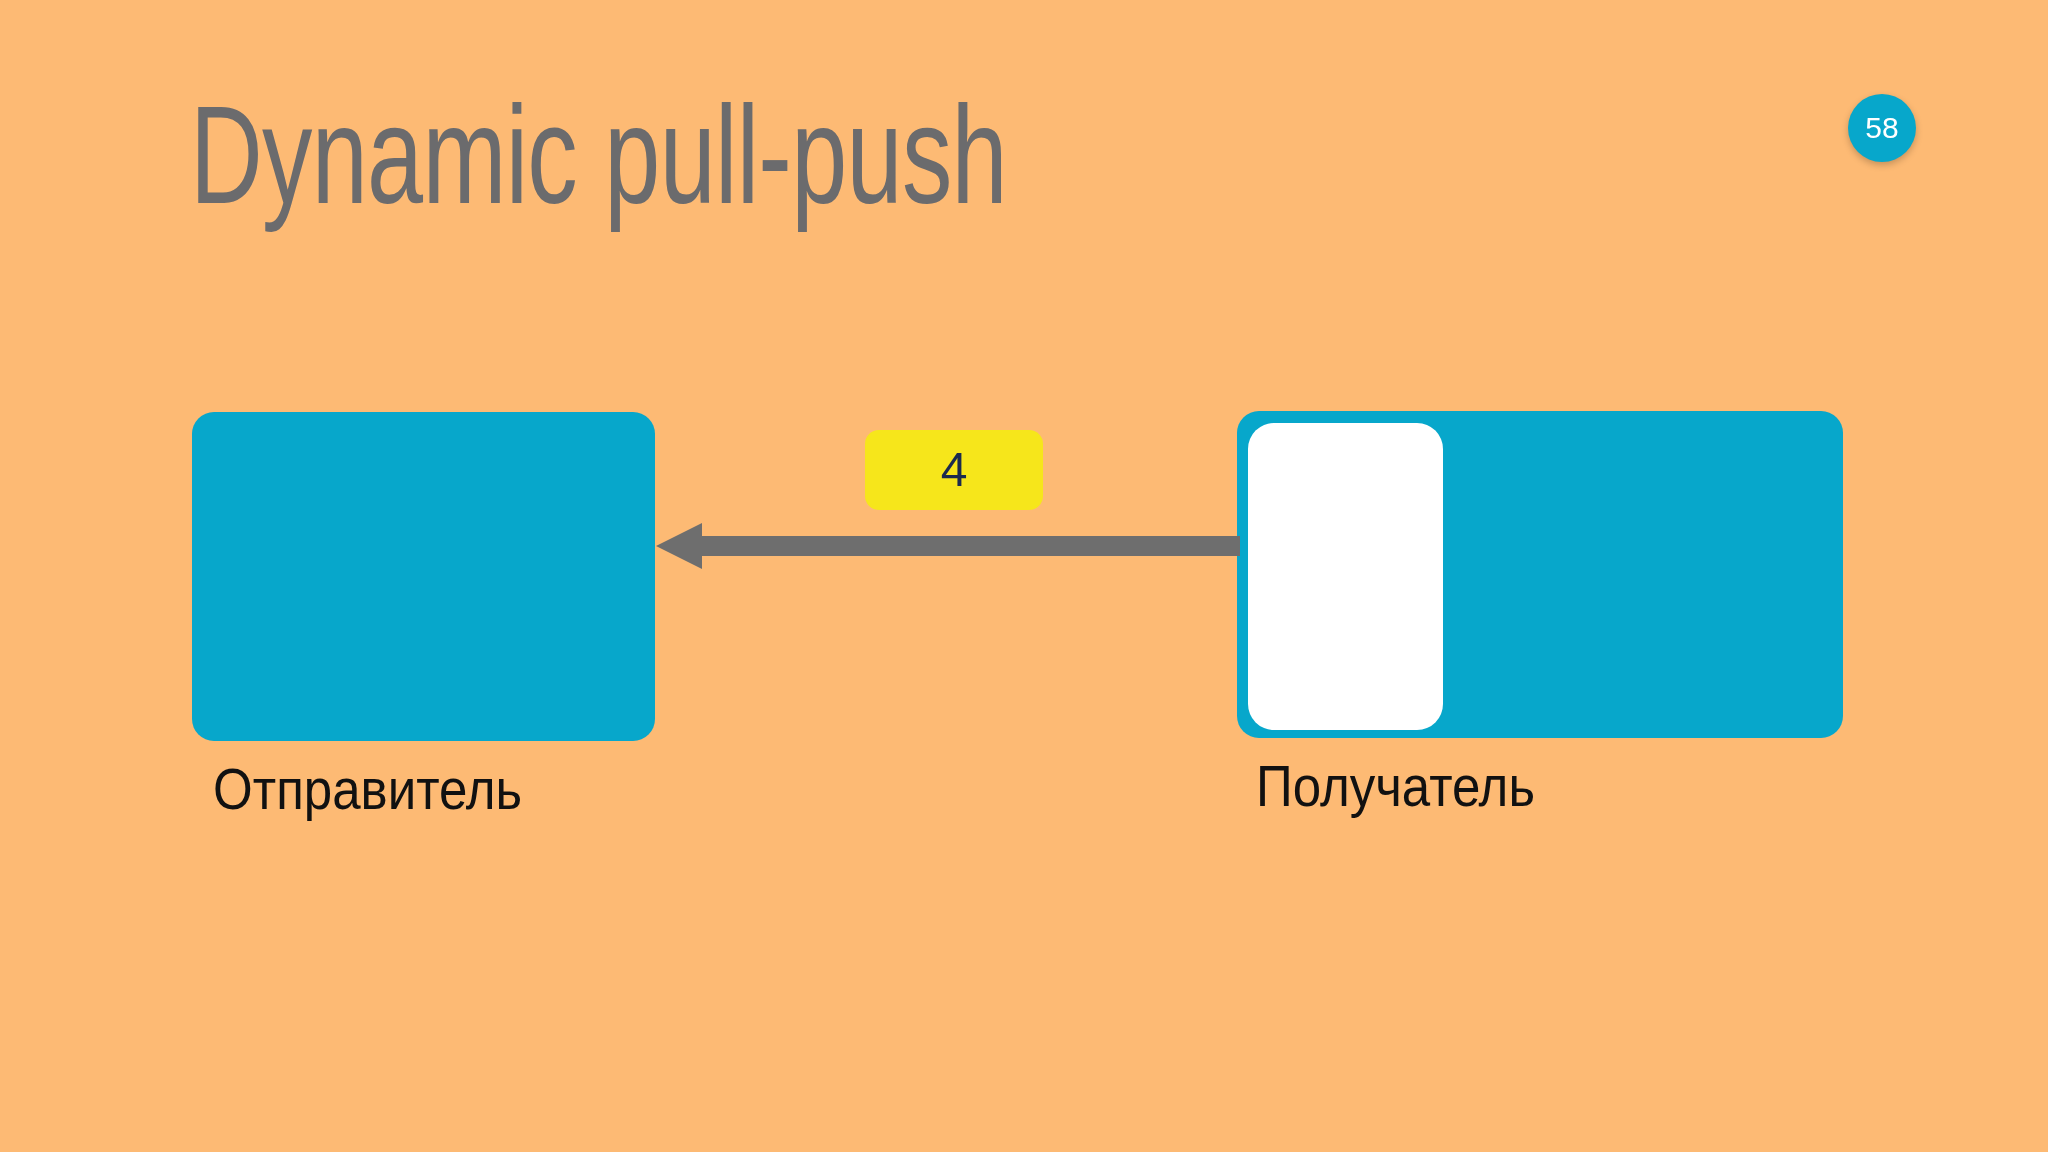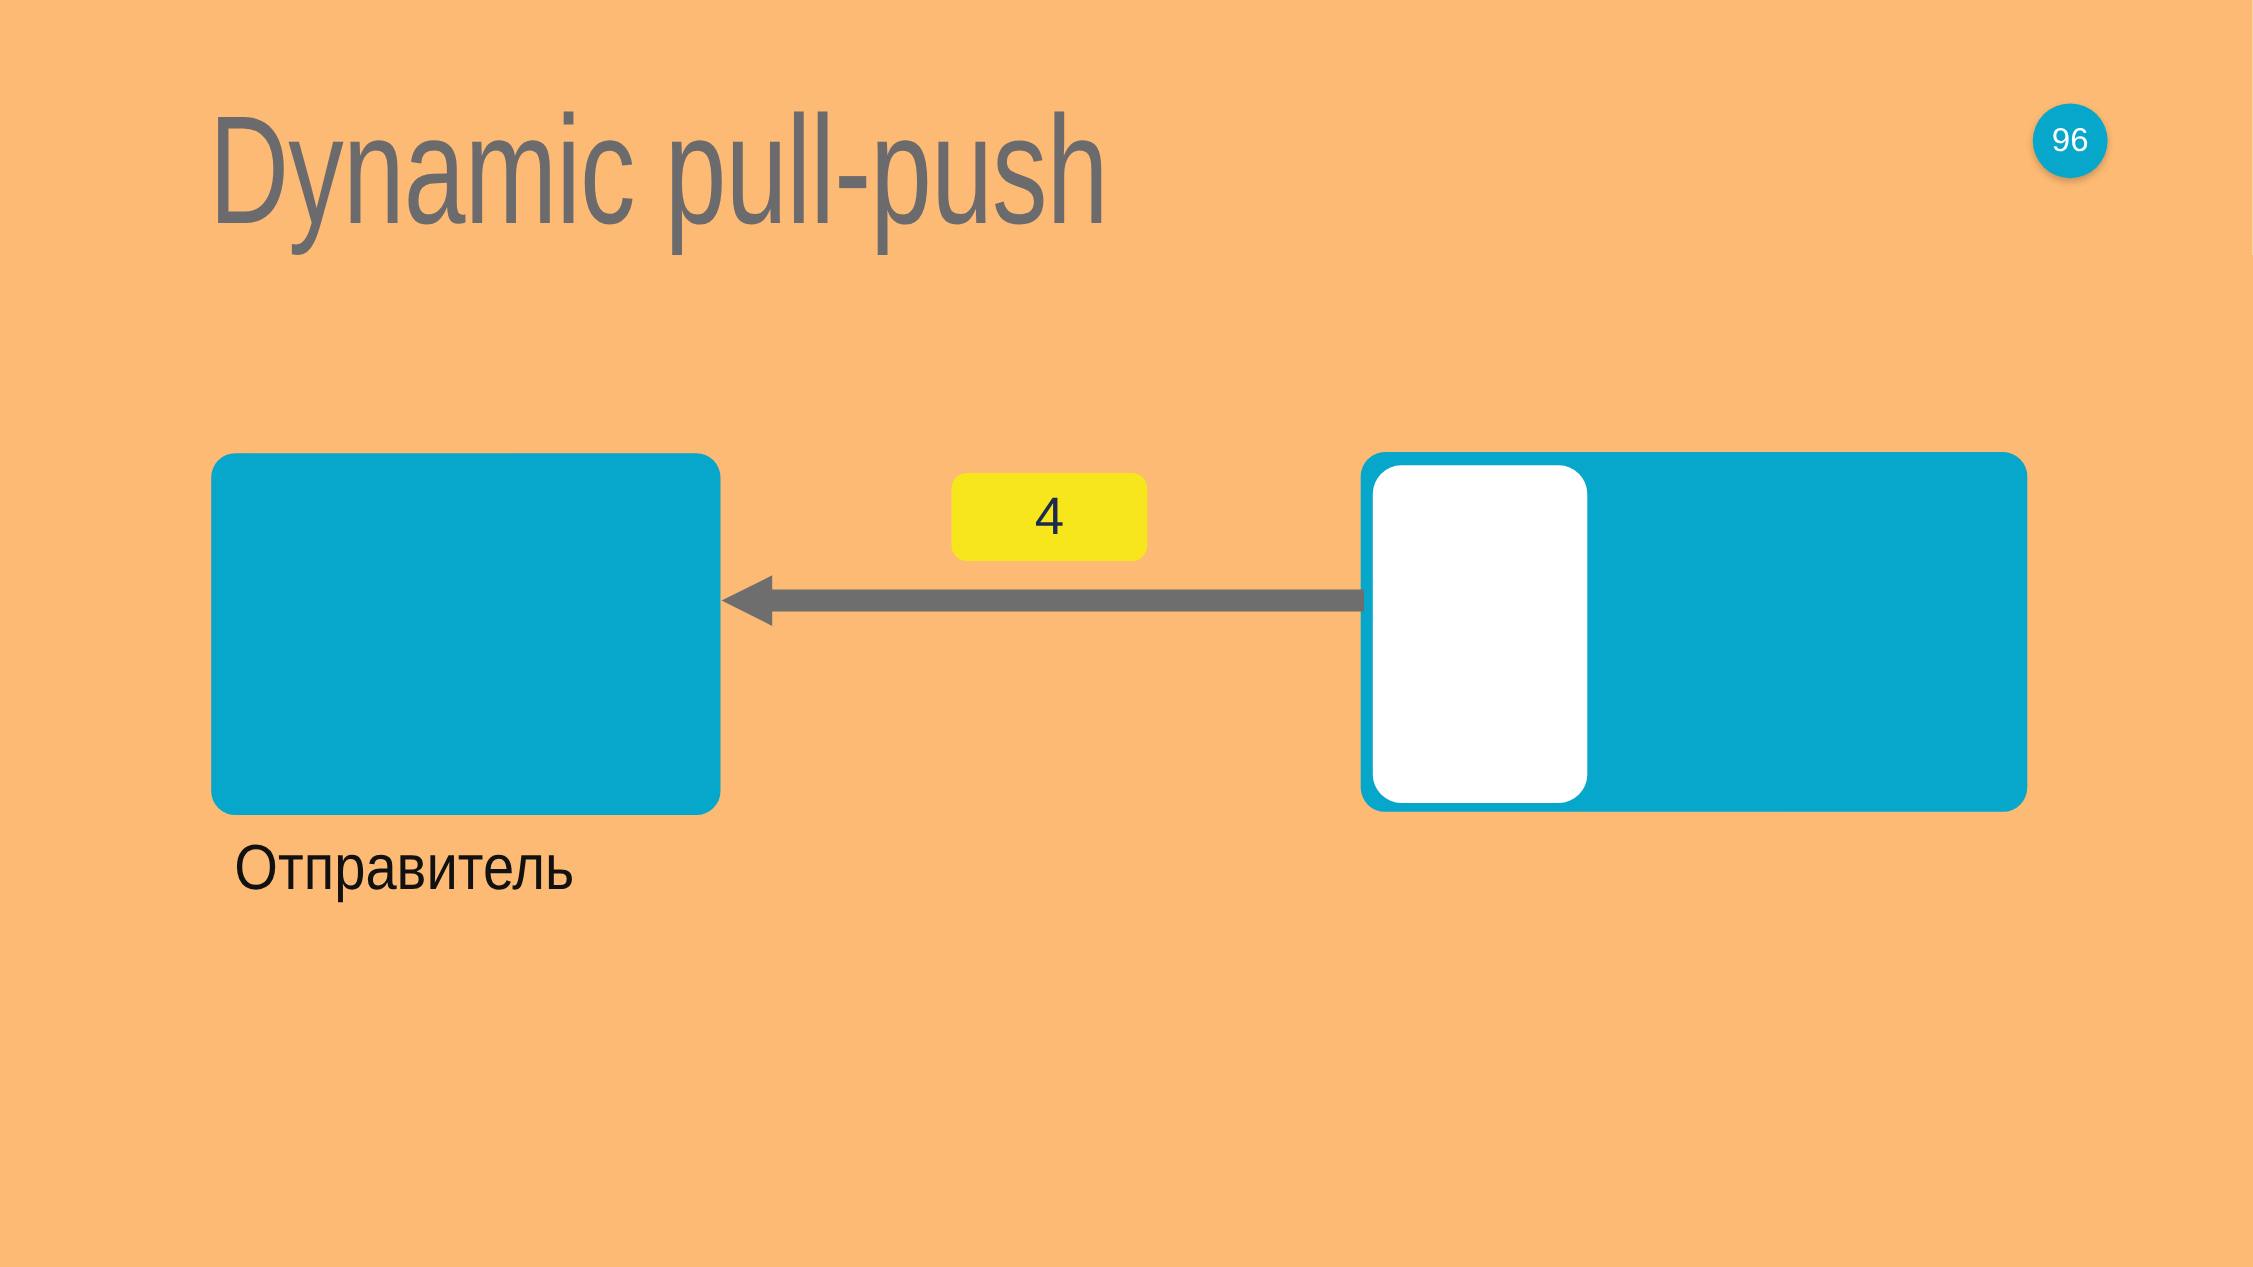--- a/index.html
+++ b/index.html
@@ -76,31 +76,32 @@
     font-weight:400;
   }
 </style>
 </head>
 <body>
 
 <div class="slide">
 
   <h1 class="title"><span class="squeeze">Dynamic pull-push</span></h1>
 
-  <div class="page-badge"><span>96</span></div>
+  <div class="page-badge"><span>58</span></div>
 
   <div class="box sender"></div>
 
   <div class="box receiver">
     <div class="slot"></div>
   </div>
 
   <svg class="arrow-layer" viewBox="0 0 2048 1152" xmlns="http://www.w3.org/2000/svg" aria-hidden="true">
     <line x1="1240" y1="546" x2="700" y2="546" stroke-width="20"></line>
     <polygon points="656,546 702,523 702,569"></polygon>
   </svg>
 
   <div class="count-badge"><span>4</span></div>
 
   <div class="node-label sender"><span class="squeeze">Отправитель</span></div>
 
+  <div class="node-label receiver"><span class="squeeze">Получатель</span></div>
 
 </div>
 
 </body></html>

